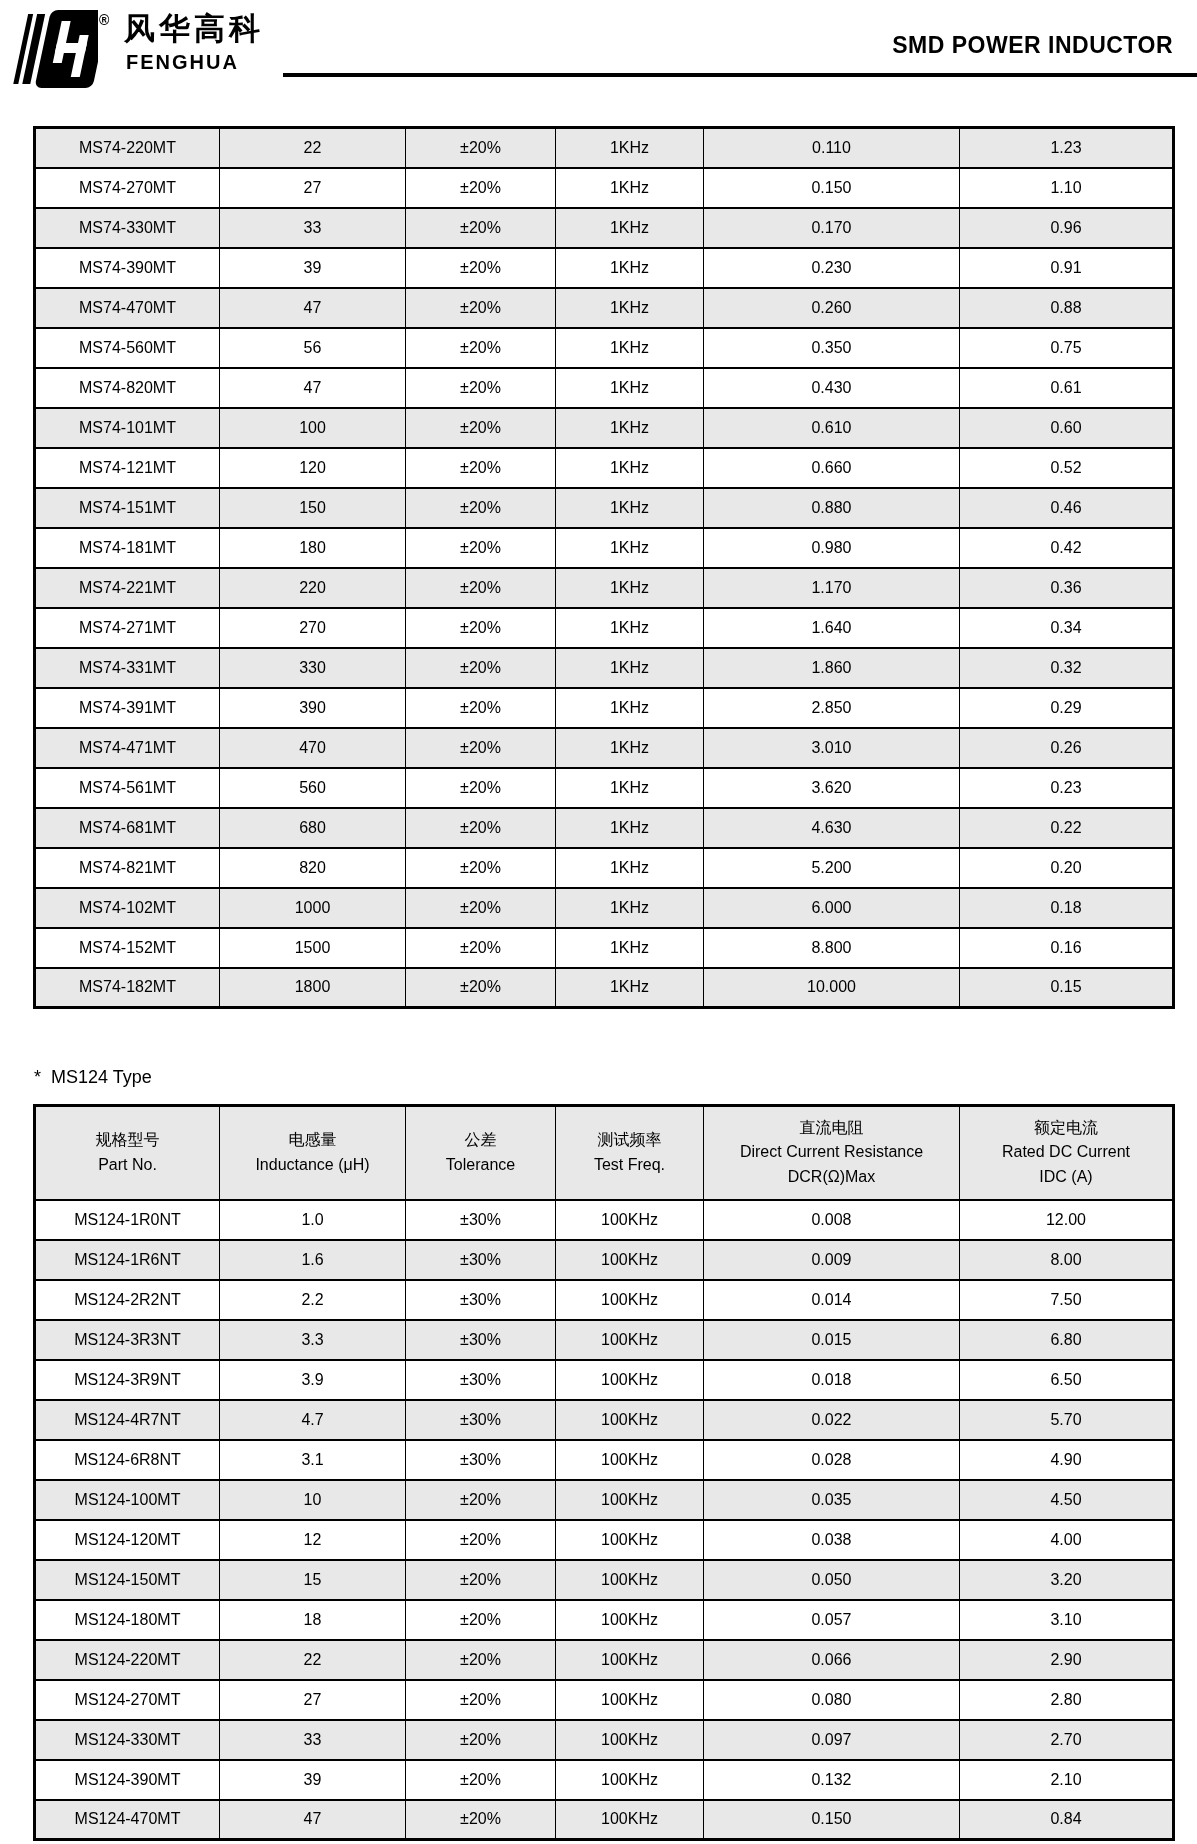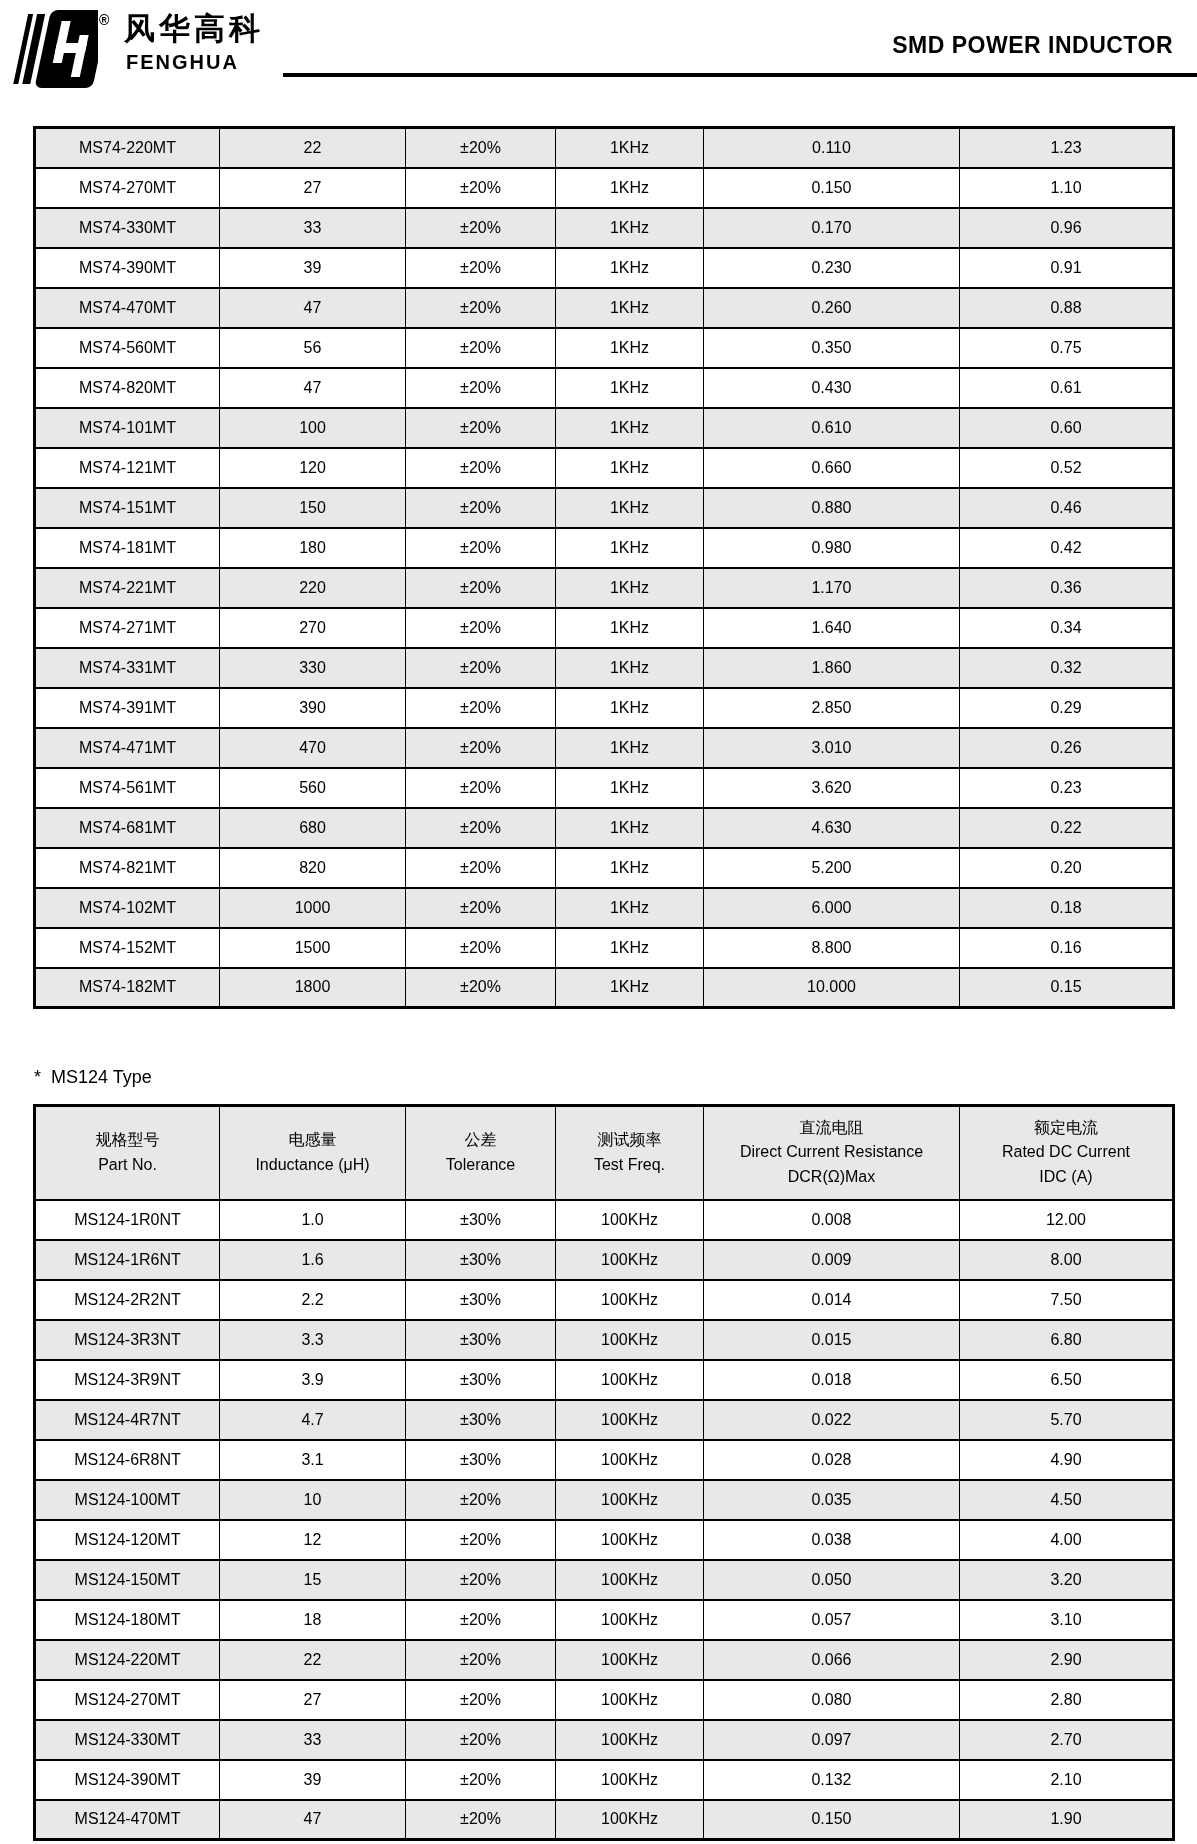--- a/index.html
+++ b/index.html
@@ -416,18 +416,18 @@
           <td>100KHz</td>
           <td>0.132</td>
           <td>2.10</td>
         </tr>
         <tr class="shaded">
           <td>MS124-470MT</td>
           <td>47</td>
           <td>±20%</td>
           <td>100KHz</td>
           <td>0.150</td>
-          <td>1.90</td>
+          <td>0.84</td>
         </tr>
       </tbody>
   </table>
 
 </div>
 
 </body></html>

